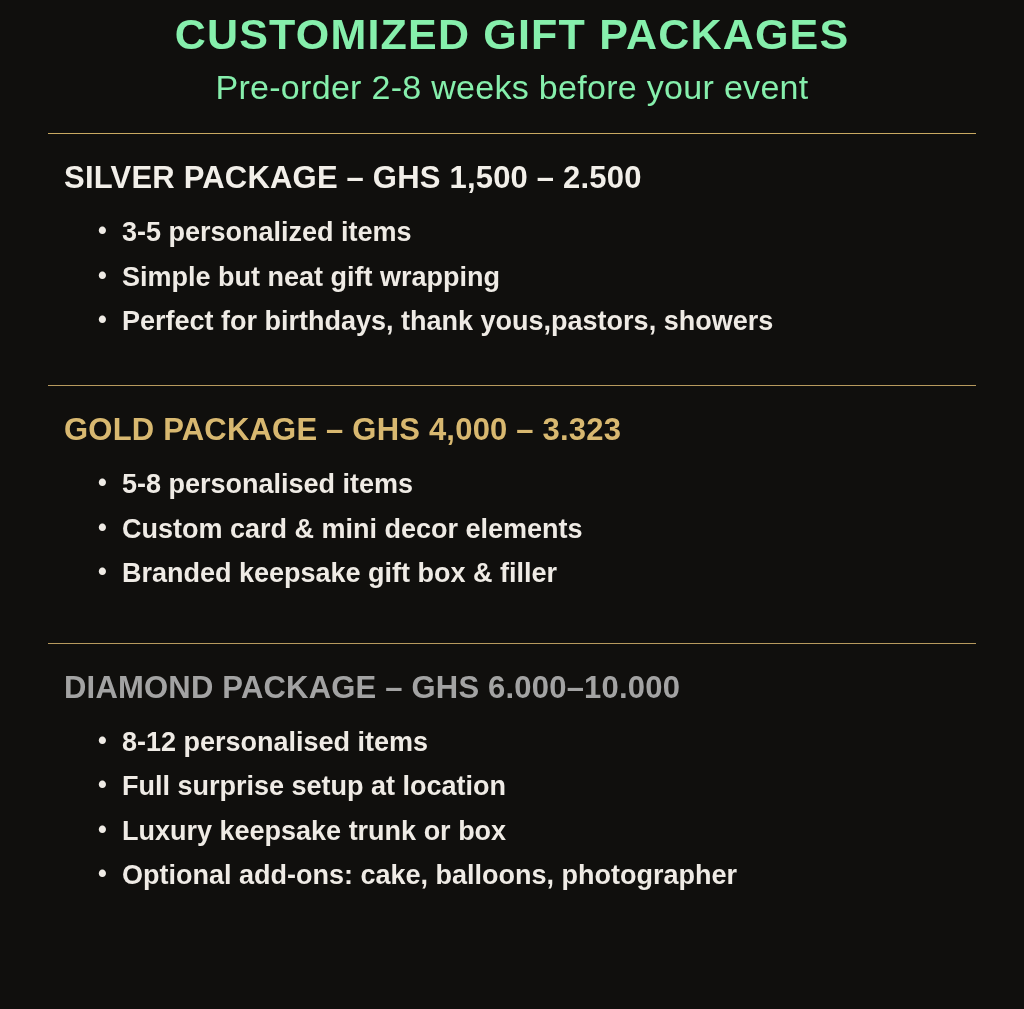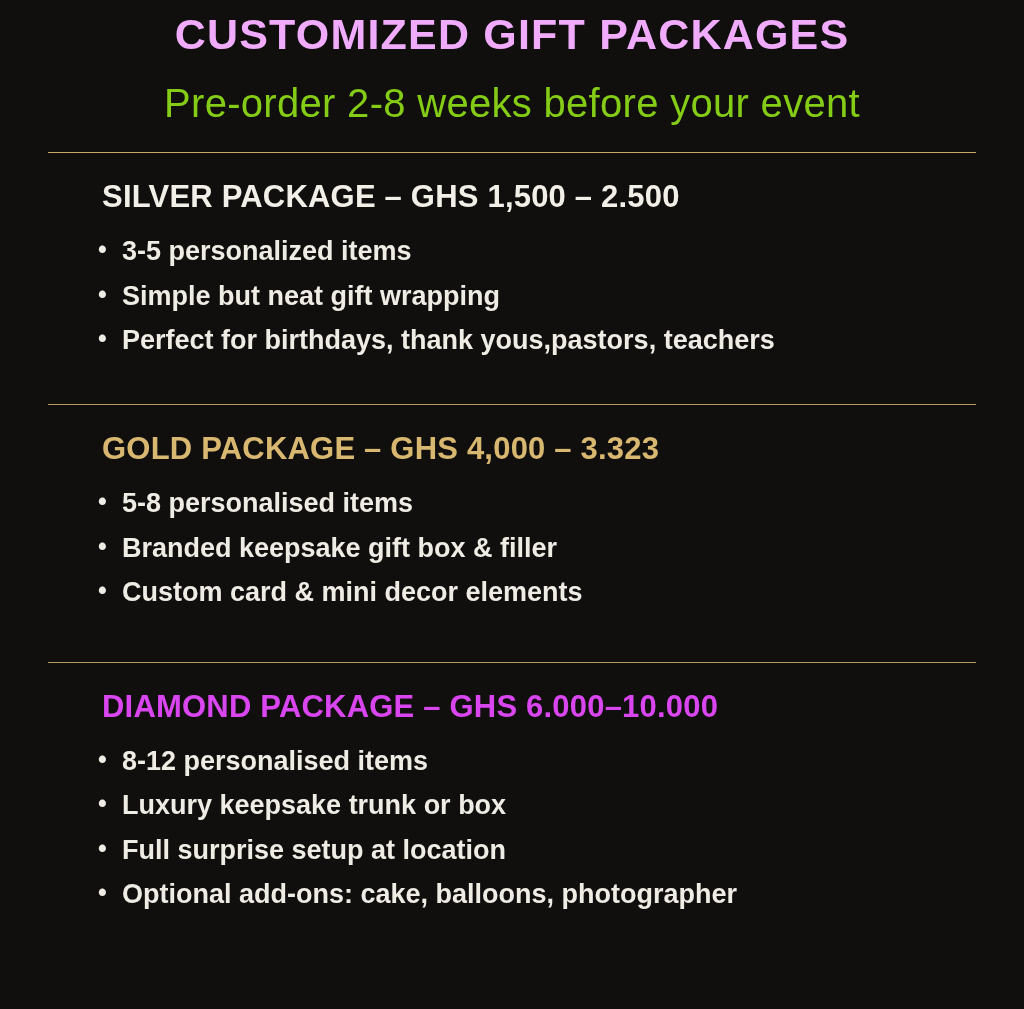--- a/index.html
+++ b/index.html
@@ -25,54 +25,54 @@
     flex-direction: column;
   }
   .header {
     text-align: center;
     padding-top: 10px;
   }
   .main-title {
     font-size: 43px;
     font-weight: bold;
     letter-spacing: 1.2px;
-    color: #f0abfc;
+    color: #86efac;
     line-height: 1.15;
     margin: 0;
     white-space: nowrap;
   }
   .subtitle {
-    font-size: 40px;
+    font-size: 34px;
     font-weight: 300;
-    color: #84cc16;
-    margin-top: 22px;
+    color: #86efac;
+    margin-top: 9px;
     letter-spacing: 0.3px;
   }
   .divider {
     height: 1px;
     background: #c9a961;
     width: 100%;
     margin: 26px 0 0 0;
   }
   .divider.thin {
     background: #b79a5e;
   }
   .section {
     padding-top: 26px;
   }
   .section-title {
     font-size: 31px;
     font-weight: bold;
     letter-spacing: 0.2px;
-    margin: 0 0 0 54px;
+    margin: 0 0 0 16px;
     white-space: nowrap;
   }
   .section-title.silver { color: #f2efe9; }
   .section-title.gold { color: #d8b870; }
-  .section-title.diamond { color: #d946ef; }
+  .section-title.diamond { color: #a3a3a3; }
   ul.features {
     list-style: none;
     margin: 14px 0 0 0;
     padding: 0 0 0 46px;
   }
   ul.features li {
     position: relative;
     font-size: 27px;
     font-weight: 700;
     color: #efebe5;
@@ -101,42 +101,42 @@
     <div class="subtitle">Pre-order 2-8 weeks before your event</div>
   </div>
 
   <div class="divider"></div>
 
   <div class="section">
     <h2 class="section-title silver">SILVER PACKAGE – GHS 1,500 – 2.500</h2>
     <ul class="features">
       <li>3-5 personalized items</li>
       <li>Simple but neat gift wrapping</li>
-      <li>Perfect for birthdays, thank yous,pastors, teachers</li>
+      <li>Perfect for birthdays, thank yous,pastors, showers</li>
     </ul>
   </div>
 
   <div class="spacer-sm"></div>
   <div class="divider thin"></div>
 
   <div class="section">
     <h2 class="section-title gold">GOLD PACKAGE – GHS 4,000 – 3.323</h2>
     <ul class="features">
       <li>5-8 personalised items</li>
+      <li>Custom card &amp; mini decor elements</li>
       <li>Branded keepsake gift box &amp; filler</li>
-      <li>Custom card &amp; mini decor elements</li>
     </ul>
   </div>
 
   <div class="spacer-md"></div>
   <div class="divider thin"></div>
 
   <div class="section">
     <h2 class="section-title diamond">DIAMOND PACKAGE – GHS 6.000–10.000</h2>
     <ul class="features">
       <li>8-12 personalised items</li>
+      <li>Full surprise setup at location</li>
       <li>Luxury keepsake trunk or box</li>
-      <li>Full surprise setup at location</li>
       <li>Optional add-ons: cake, balloons, photographer</li>
     </ul>
   </div>
 
 </div>
 
 </body></html>

